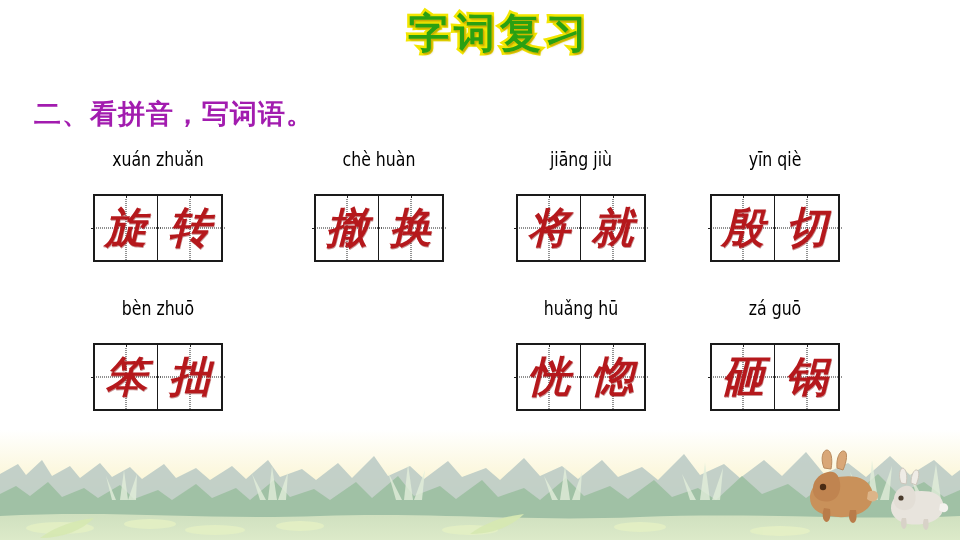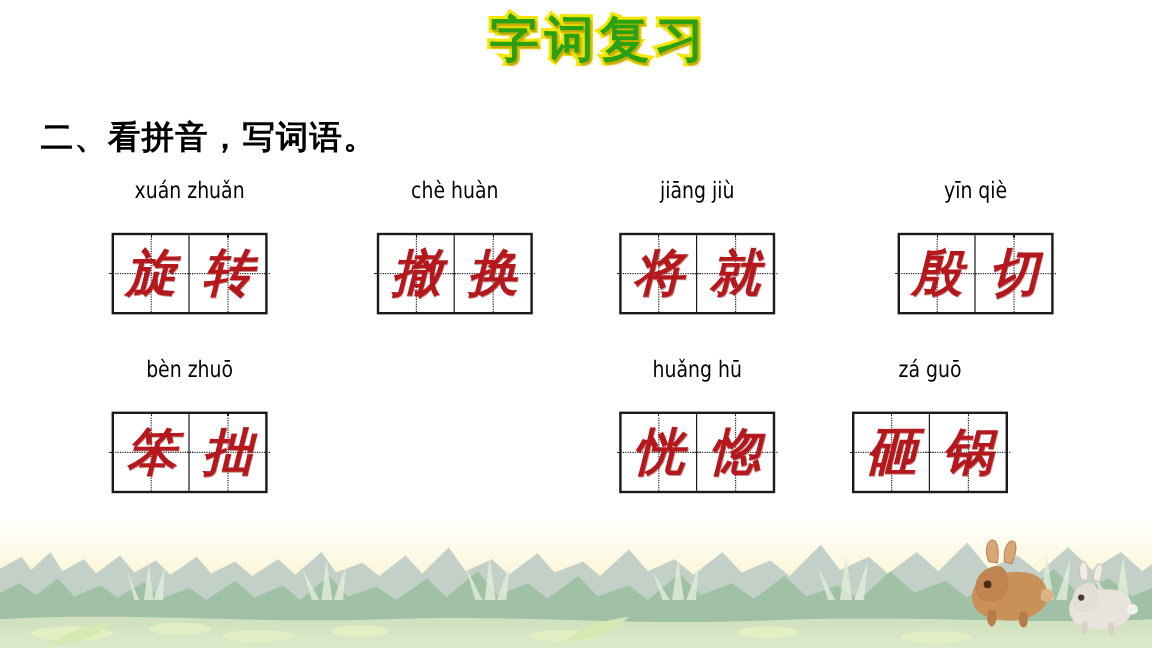--- a/index.html
+++ b/index.html
@@ -52,21 +52,21 @@
   }
 
   
   #section-heading {
     position: absolute;
     left: 34px;
     top: 96px;
     font-family: "DejaVu Sans", "Liberation Sans", sans-serif;
     font-size: 27px;
     font-weight: bold;
-    color: #000000;
+    color: #a21caf;
     letter-spacing: 1px;
     white-space: nowrap;
   }
 
   
   .ex-row {
     position: absolute;
     left: 0;
     width: 840px;
     height: 130px;
@@ -207,21 +207,21 @@
       <div class="char-grid">
         <div class="char-cell">
           <span class="hz">将</span>
         </div>
         <div class="char-cell">
           <span class="hz">就</span>
         </div>
       </div>
     </div>
 
-    <div class="ex-item" style="left:748px;">
+    <div class="ex-item" style="left:710px;">
       <div class="pinyin">yīn qiè</div>
       <div class="char-grid">
         <div class="char-cell">
           <span class="hz">殷</span>
         </div>
         <div class="char-cell">
           <span class="hz">切</span>
         </div>
       </div>
     </div>

